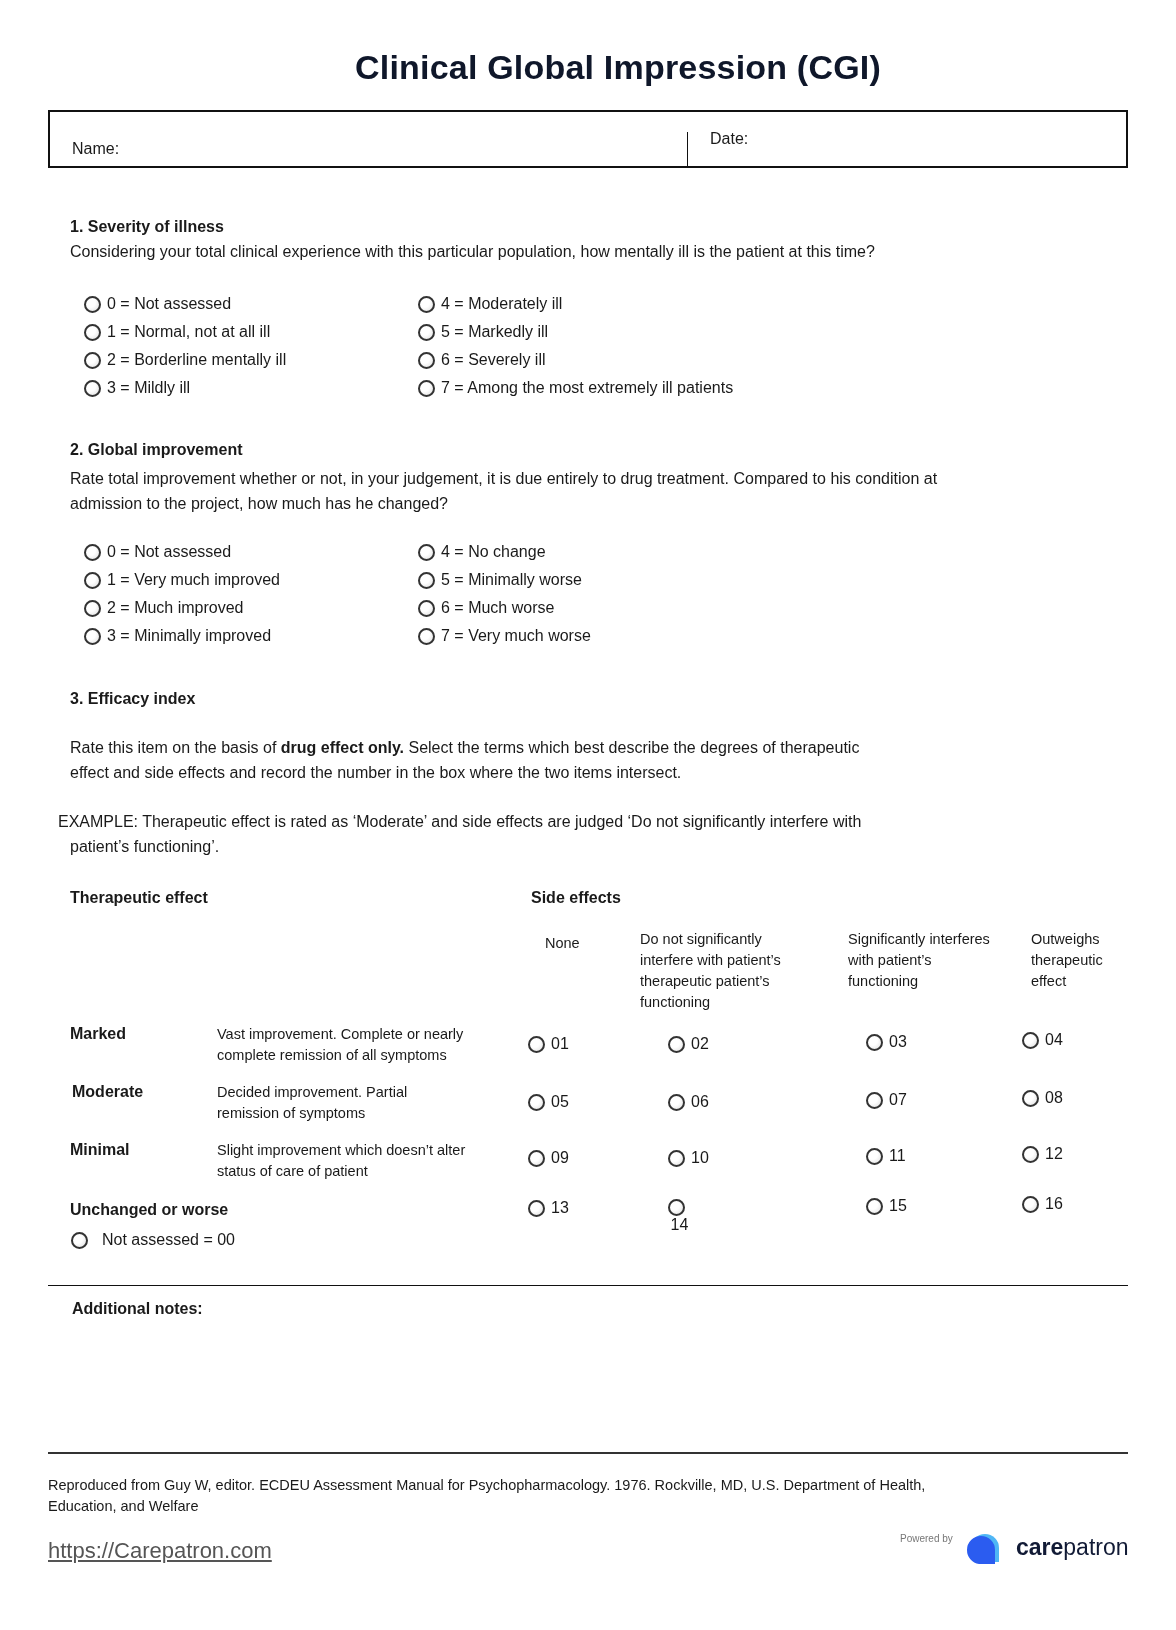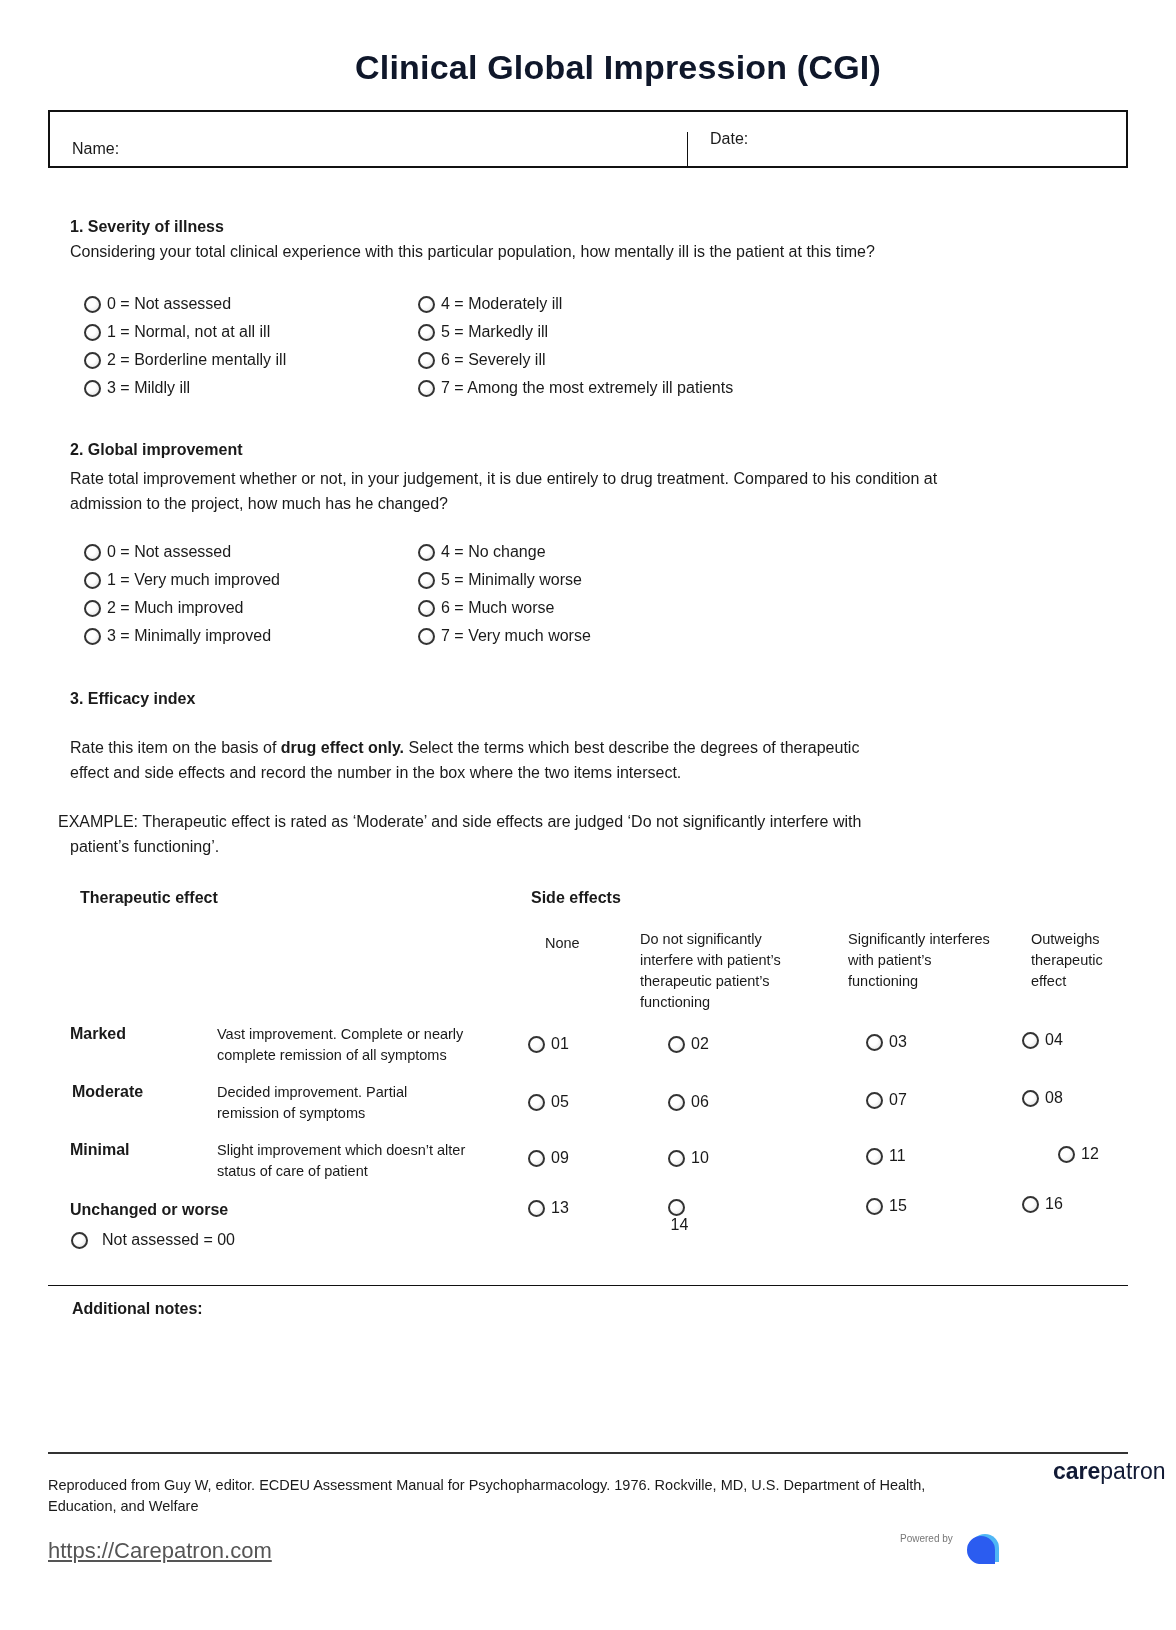--- a/index.html
+++ b/index.html
@@ -130,21 +130,21 @@
 </div>
 
 <div class="abs sec-title" style="left:70px; top:690px;">3. Efficacy index</div>
 <div class="abs para" style="left:70px; top:735px;">
   <span>Rate this item on the basis of </span><b>drug effect only.</b><span> Select the terms which best describe the degrees of therapeutic</span>
 </div>
 <div class="abs para" style="left:70px; top:760px;">effect and side effects and record the number in the box where the two items intersect.</div>
 <div class="abs para" style="left:58px; top:809px;">EXAMPLE: Therapeutic effect is rated as ‘Moderate’ and side effects are judged ‘Do not significantly interfere with</div>
 <div class="abs para" style="left:70px; top:834px;">patient’s functioning’.</div>
 
-<div class="abs sec-title" style="left:80px; top:889px;">Therapeutic effect</div>
+<div class="abs sec-title" style="left:70px; top:889px;">Therapeutic effect</div>
 <div class="abs sec-title" style="left:531px; top:889px;">Side effects</div>
 
 <div class="abs small" style="left:545px; top:933px;">None</div>
 <div class="abs small" style="left:640px; top:929px; width:170px;">Do not significantly interfere with patient’s therapeutic patient’s functioning</div>
 <div class="abs small" style="left:848px; top:929px; width:155px;">Significantly interferes with patient’s functioning</div>
 <div class="abs small" style="left:1031px; top:929px; width:90px;">Outweighs therapeutic effect</div>
 
 <div class="abs sec-title" style="left:70px; top:1025px;">Marked</div>
 <div class="abs small" style="left:217px; top:1024px; width:290px;">Vast improvement. Complete or nearly complete remission of all symptoms</div>
 <div class="cell-opt" style="left:528px; top:1035px;">
@@ -190,21 +190,21 @@
     <span>09</span>
   </div>
 <div class="cell-opt" style="left:668px; top:1149px;">
     <span class="radio"></span>
     <span>10</span>
   </div>
 <div class="cell-opt" style="left:866px; top:1147px;">
     <span class="radio"></span>
     <span>11</span>
   </div>
-<div class="cell-opt" style="left:1022px; top:1145px;margin-left:36px;">
+<div class="cell-opt" style="left:1022px; top:1145px;">
     <span class="radio"></span>
     <span>12</span>
   </div>
 
 <div class="abs sec-title" style="left:70px; top:1201px;">Unchanged or worse</div>
 <div class="cell-opt" style="left:528px; top:1199px;">
     <span class="radio"></span>
     <span>13</span>
   </div>
 <div class="cell-opt" style="left:668px; top:1199px;flex-direction:column;">
@@ -235,13 +235,13 @@
 
 <a class="abs link" style="left:48px; top:1538px;">https://Carepatron.com</a>
 
 <div class="abs" style="left:900px; top:1533px; font-size:10px; color:#777;">Powered by</div>
 <div class="abs" style="left:965px; top:1532px; width:48px; height:34px;">
   <svg width="48" height="34" viewBox="0 0 48 34">
     <path d="M20 2 a14 14 0 0 1 14 14 v14 h-14 a14 14 0 0 1 0 -28z" fill="#4fb6f5"></path>
     <path d="M16 4 a14 14 0 0 1 14 14 v14 h-16 a14 14 0 0 1 -12 -14 a14 14 0 0 1 14 -14z" fill="#2b5cf0"></path>
   </svg>
 </div>
-<div class="abs logo-text" style="left:1016px; top:1458px;margin-left:37px;"><b>care</b><span>patron</span></div>
+<div class="abs logo-text" style="left:1016px; top:1534px;"><b>care</b><span>patron</span></div>
 
 </body></html>

